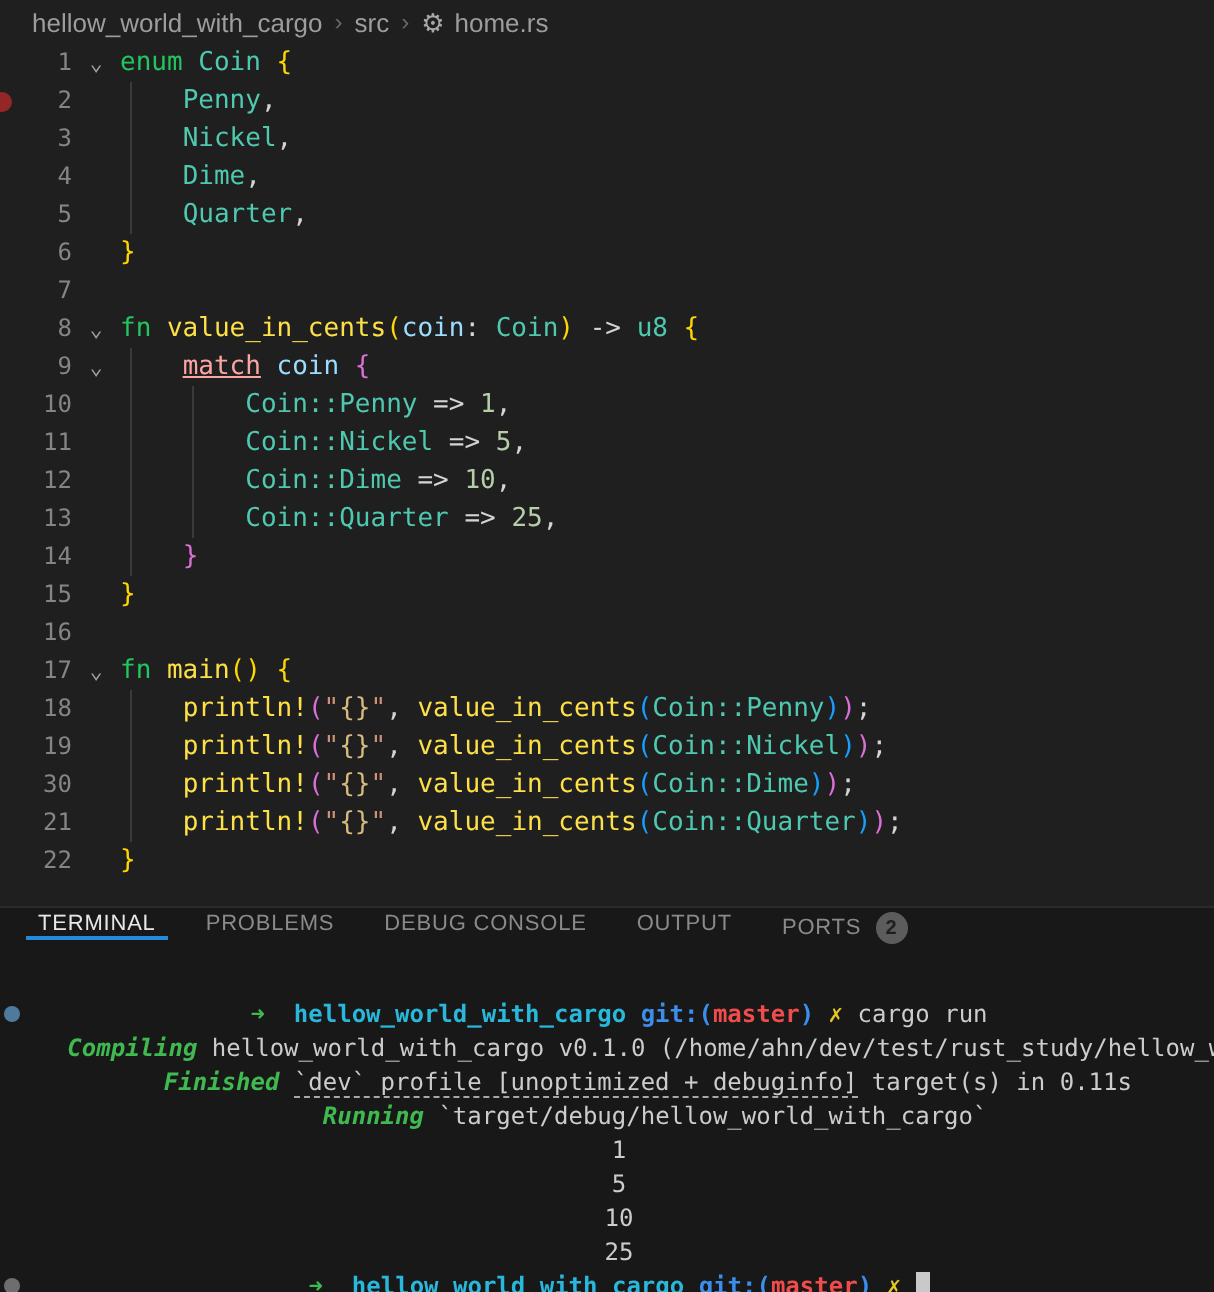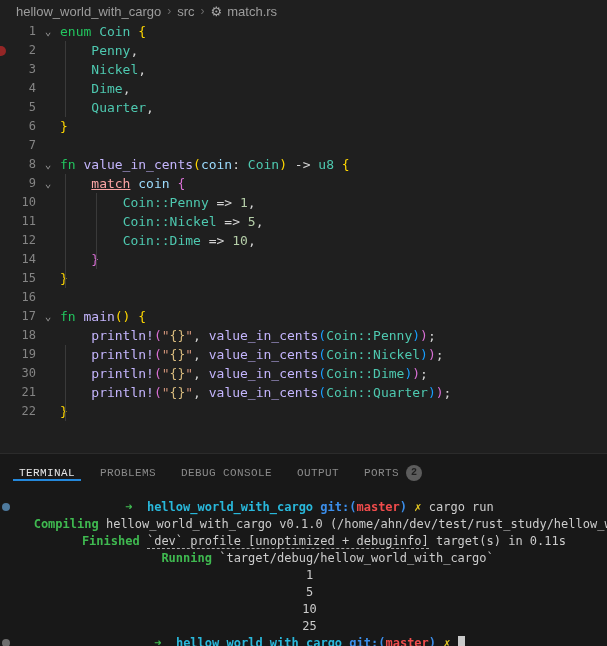--- a/index.html
+++ b/index.html
@@ -23,64 +23,64 @@
   .gutter-margin { position:relative; width:14px; flex:none; }
   .bp { position:absolute; left:-4px; top:5px; width:10px; height:10px;
         border-radius:50%; background:#942626; }
   .lnum { width:22px; flex:none; text-align:right; color:#858585; font-size:12px; }
   .fold { width:24px; flex:none; text-align:center; color:#9d9d9d; font-size:11px; }
   .codetext { white-space:pre; color:#d4d4d4; }
   .guide { position:absolute; width:1px; background:#3a3a3a; }
   .tk-kw  { color:#22c55e; }
   .tk-ctrl{ color:#fca5a5;text-decoration:underline; }
   .tk-ty  { color:#4ec9b0; }
-  .tk-fn  { color:#c4b5fd; }
+  .tk-fn  { color:#fde047; }
   .tk-var { color:#9cdcfe; }
   .tk-num { color:#b5cea8; }
   .tk-str { color:#ce9178; }
   .tk-esc { color:#d7ba7d; }
   .tk-b1  { color:#ffd700; }
   .tk-b2  { color:#da70d6; }
   .tk-b3  { color:#179fff; }
   .tk-pl  { color:#d4d4d4; }
   
   .panel { height:193px; background:#181818; border-top:1px solid #2b2b2b; }
   .panel-tabs {
-    display:flex; align-items:center; height:37px; padding-left:13px;
-    font-family:Liberation Mono, monospace; font-size:11px; letter-spacing:0.4px;
+    display:flex; align-items:flex-start; height:37px; padding-left:13px;
+    font-family:Liberation Sans, sans-serif; font-size:11px; letter-spacing:0.4px;
   }
   .ptab { display:flex; align-items:center; margin-right:13px; padding:0 6px;
           color:#8a8a8a; border-bottom:2px solid transparent; padding-top:2px; cursor:default; }
   .ptab.active { color:#e7e7e7; border-bottom-color:#2488db; }
   .badge { display:inline-flex; align-items:center; justify-content:center;
            width:16px; height:16px; border-radius:50%; background:#5c5c5c;
            color:#1f1f1f; font-size:10px; font-weight:bold; margin-left:7px; }
   
   .terminal { padding:8px 0 0 12px; font-size:12px; }
   .tline { position:relative; height:17px; line-height:17px; white-space:pre; color:#cccccc;text-align:center; }
   .deco { position:absolute; left:-10px; top:4px; width:8px; height:8px; border-radius:50%; }
   .deco.run { background:#4e7a9e; }
   .deco.pending { background:#6e6e6e; }
   .ts-arrow { color:#3fb950; font-weight:bold; }
   .ts-dir   { color:#29b8db; font-weight:bold; }
   .ts-git   { color:#3b8eea; font-weight:bold; }
   .ts-branch{ color:#f14c4c; font-weight:bold; }
   .ts-cross { color:#e5c822; font-weight:bold; }
   .ts-plain { color:#cccccc; }
-  .ts-green-b { color:#3fb950; font-weight:bold; }
+  .ts-green-b { color:#3fb950; font-weight:bold;font-style:italic; }
   .ts-ul { color:#cccccc; border-bottom:1px dashed #a8a8a8; }
   .cursor { display:inline-block; width:7px; height:14px; background:#c9c9c9;
             vertical-align:middle; margin-top:-2px; }
 </style>
 </head>
 <body>
 
 <div class="screen">
 
-  <div class="breadcrumb"><span class="crumb"><span>hellow_world_with_cargo</span></span><span class="sep">›</span><span class="crumb"><span>src</span></span><span class="sep">›</span><span class="crumb"><span class="file-icon">⚙</span><span>match.rs</span></span></div>
+  <div class="breadcrumb"><span class="crumb"><span>hellow_world_with_cargo</span></span><span class="sep">›</span><span class="crumb"><span>src</span></span><span class="sep">›</span><span class="crumb"><span class="file-icon">⚙</span><span>home.rs</span></span></div>
 
   <div class="editor">
     <div>
         <div class="code-line">
           <span class="gutter-margin"></span>
           <span class="lnum">1</span>
           <span class="fold">⌄</span>
           <span class="codetext"><span class="tk-kw">enum</span><span class="tk-pl"> </span><span class="tk-ty">Coin</span><span class="tk-pl"> </span><span class="tk-b1">{</span></span>
         </div>
         <div class="code-line">
@@ -143,20 +143,26 @@
           <span class="gutter-margin"></span>
           <span class="lnum">11</span>
           <span class="fold"></span>
           <span class="codetext"><span class="tk-pl">        </span><span class="tk-ty">Coin::Nickel</span><span class="tk-pl"> =&gt; </span><span class="tk-num">5</span><span class="tk-pl">,</span></span>
         </div>
         <div class="code-line">
           <span class="gutter-margin"></span>
           <span class="lnum">12</span>
           <span class="fold"></span>
           <span class="codetext"><span class="tk-pl">        </span><span class="tk-ty">Coin::Dime</span><span class="tk-pl"> =&gt; </span><span class="tk-num">10</span><span class="tk-pl">,</span></span>
+        </div>
+        <div class="code-line">
+          <span class="gutter-margin"></span>
+          <span class="lnum">13</span>
+          <span class="fold"></span>
+          <span class="codetext"><span class="tk-pl">        </span><span class="tk-ty">Coin::Quarter</span><span class="tk-pl"> =&gt; </span><span class="tk-num">25</span><span class="tk-pl">,</span></span>
         </div>
         <div class="code-line">
           <span class="gutter-margin"></span>
           <span class="lnum">14</span>
           <span class="fold"></span>
           <span class="codetext"><span class="tk-pl">    </span><span class="tk-b2">}</span></span>
         </div>
         <div class="code-line">
           <span class="gutter-margin"></span>
           <span class="lnum">15</span>

